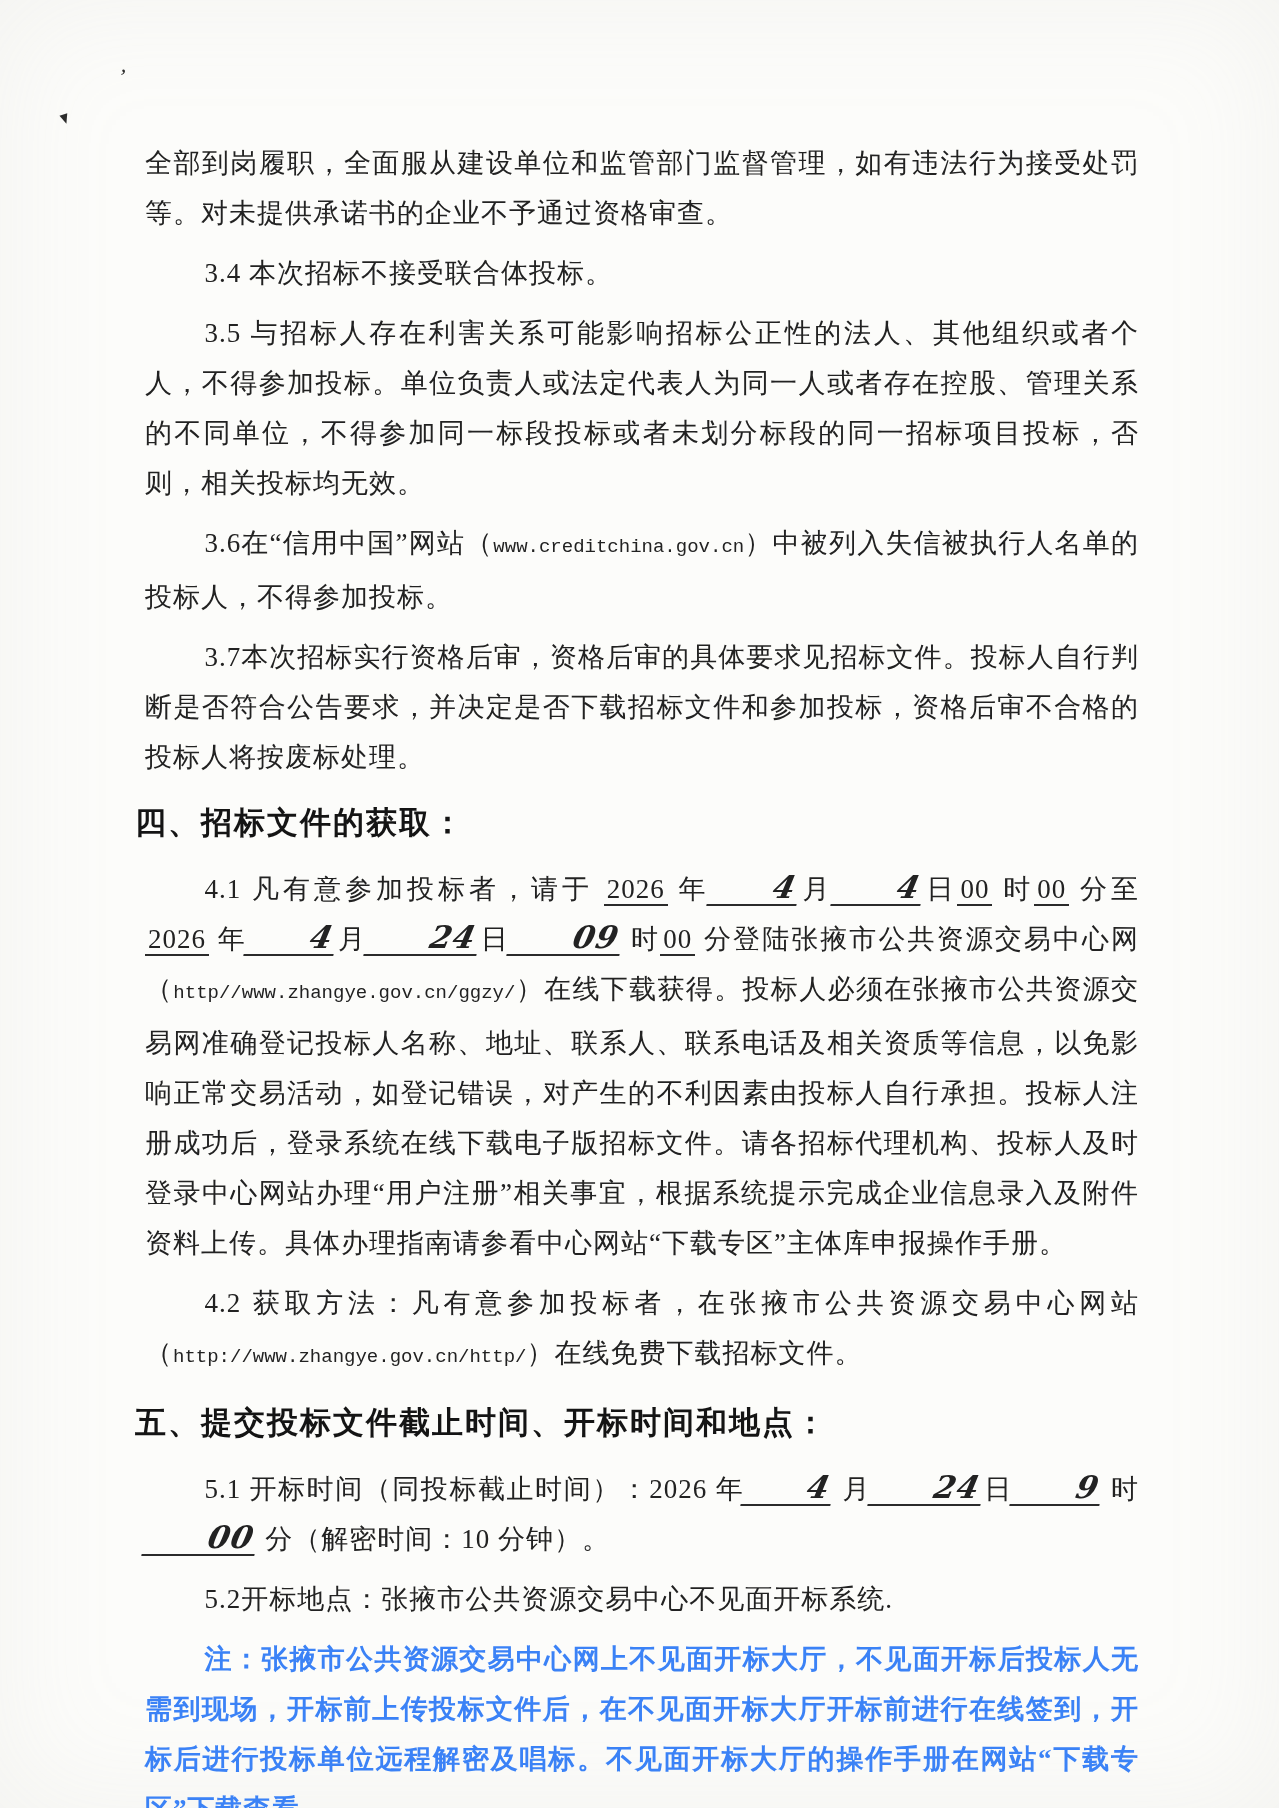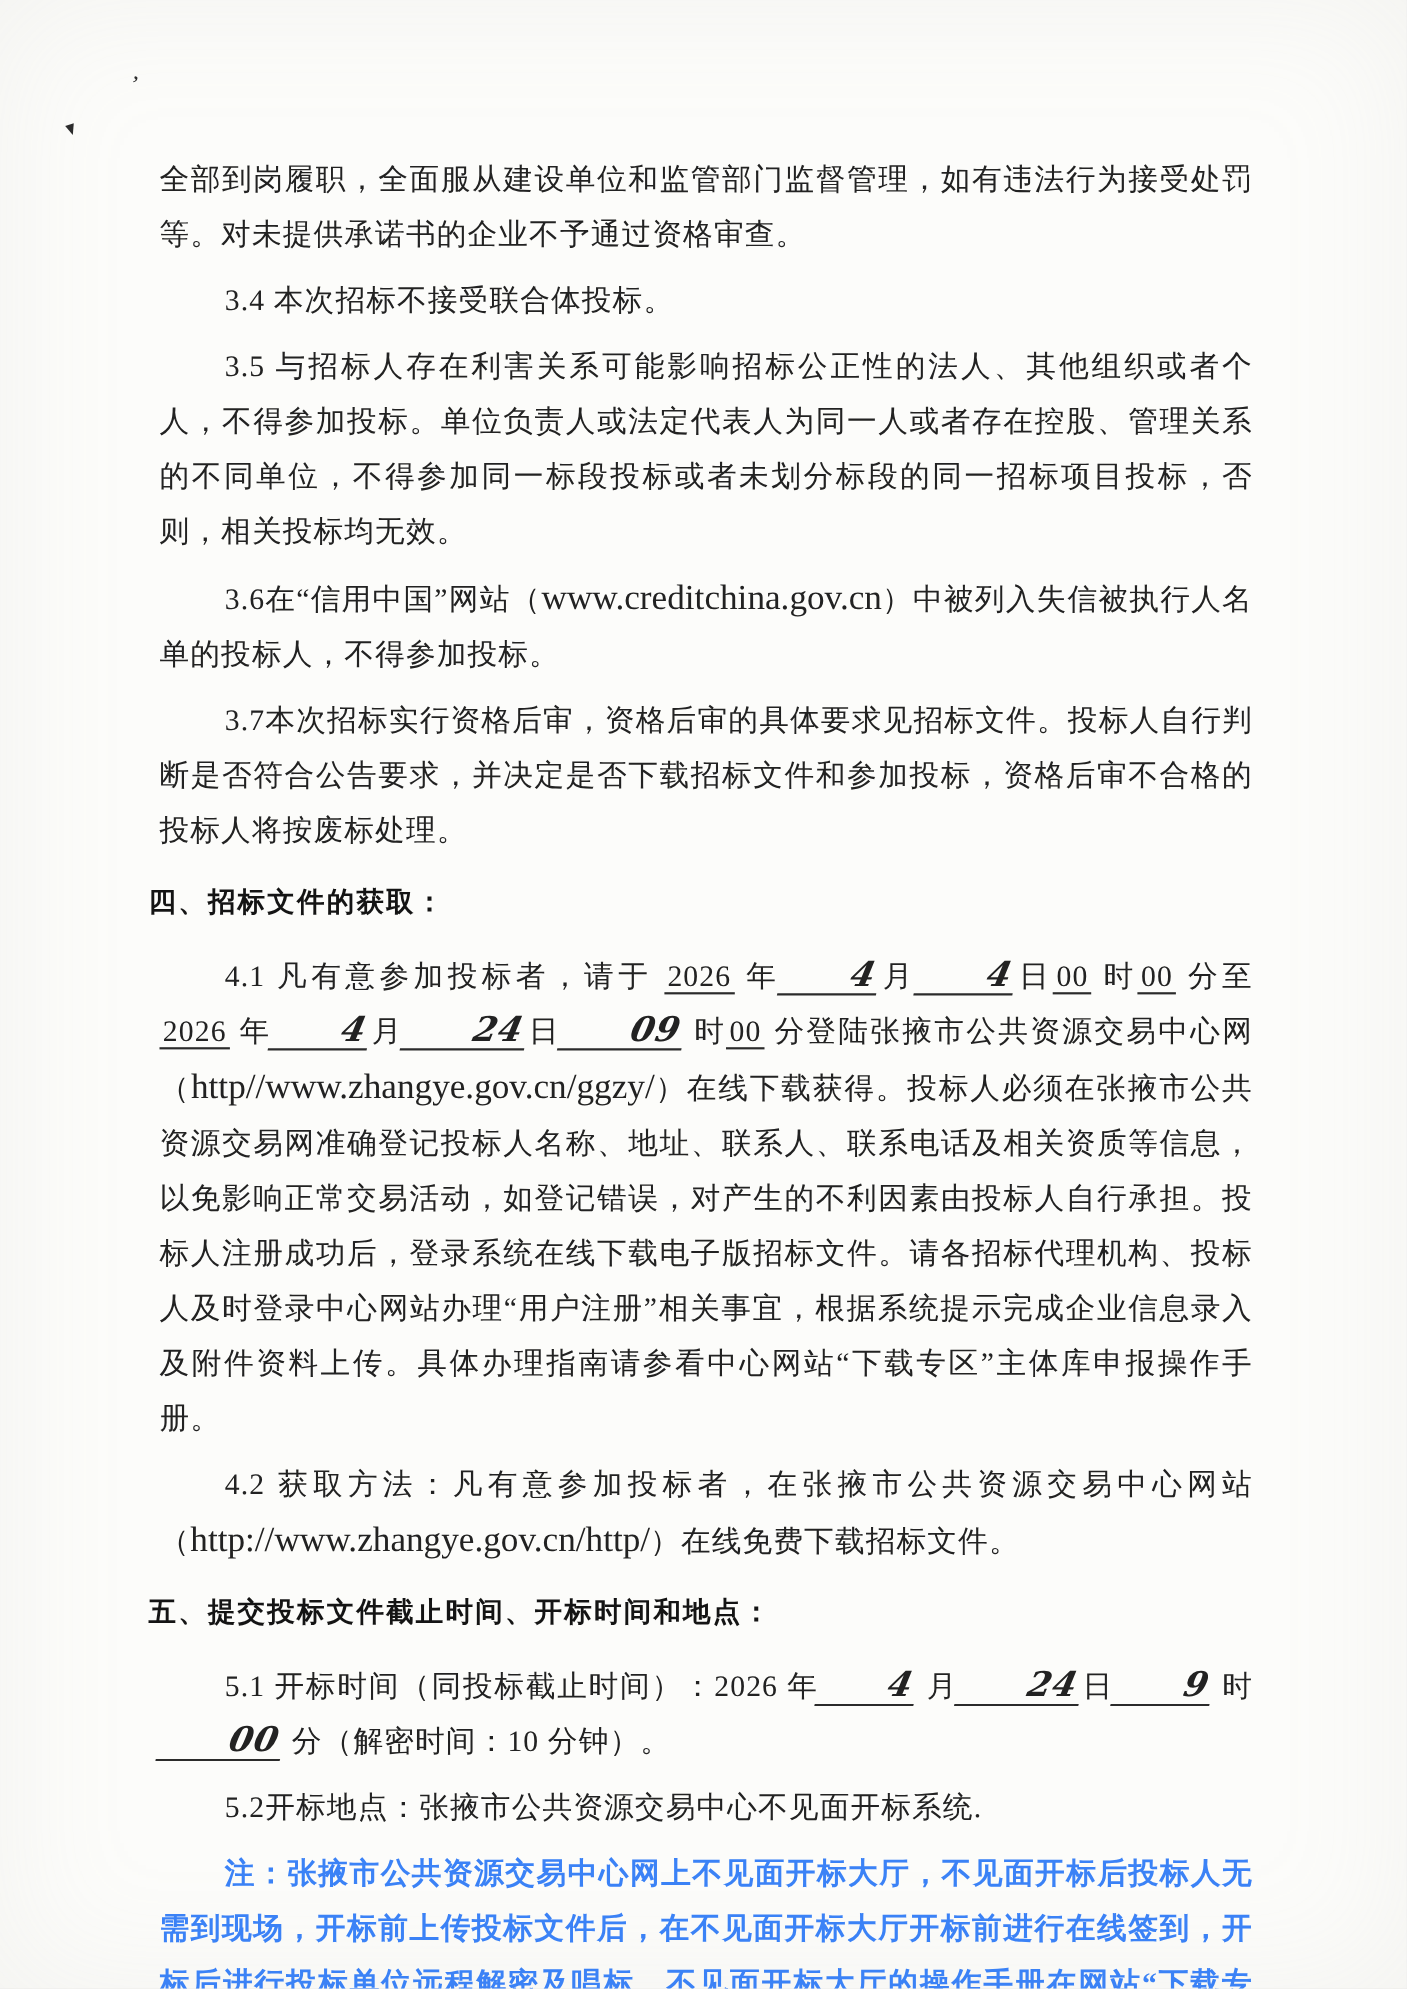--- a/index.html
+++ b/index.html
@@ -28,21 +28,21 @@
     font-size: 27px;
     line-height: 50px;
     letter-spacing: 1px;
     text-align: justify;
     margin: 10px;
     color: #222;
   }
   .para.indent { text-indent: 2.2em; }
   .para.bold { font-weight: bold; color: #3b82f6; }
   .heading {
-    font-size: 25px;
+    font-size: 31px;
     line-height: 62px;
     font-weight: bold;
     letter-spacing: 2px;
     color: #141414;
     text-align: left;
     margin: 2px 0;
   }
   .u {
     border-bottom: 2px solid #2b2b2b;
     padding: 0 3px;
@@ -53,22 +53,22 @@
     font-style: italic;
     font-weight: 600;
     font-size: 31px;
     font-family: "DejaVu Serif", serif;
     transform: skewX(-12deg);
     padding: 0 4px;
     vertical-align: baseline;
   }
   .hand.u { border-bottom: 2px solid #2b2b2b; }
   .latin {
-    font-family: Liberation Serif, serif;
-    font-size: 32px;
+    font-family: Liberation Mono, monospace;
+    font-size: 19px;
     letter-spacing: 0;
   }
   .speck {
     position: absolute;
     color: #2c2c2c;
     line-height: 1;
   }
   .speck-apostrophe {
     left: 119px;
     top: 66px;

